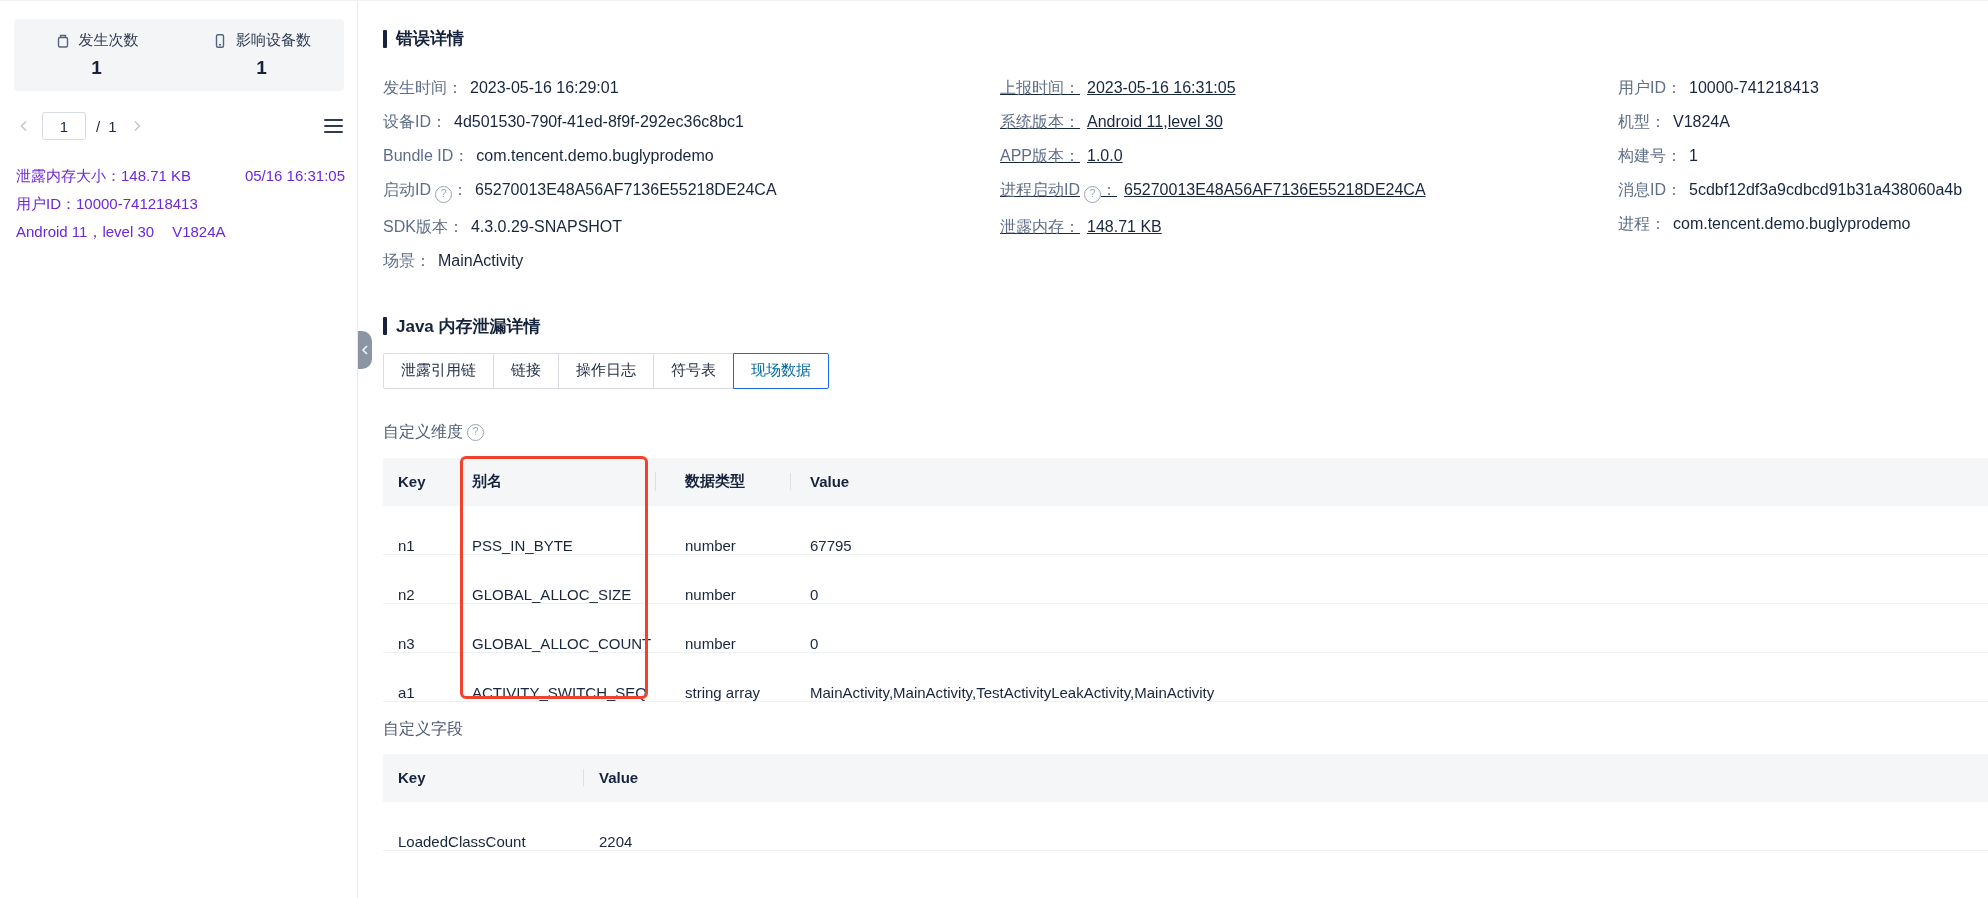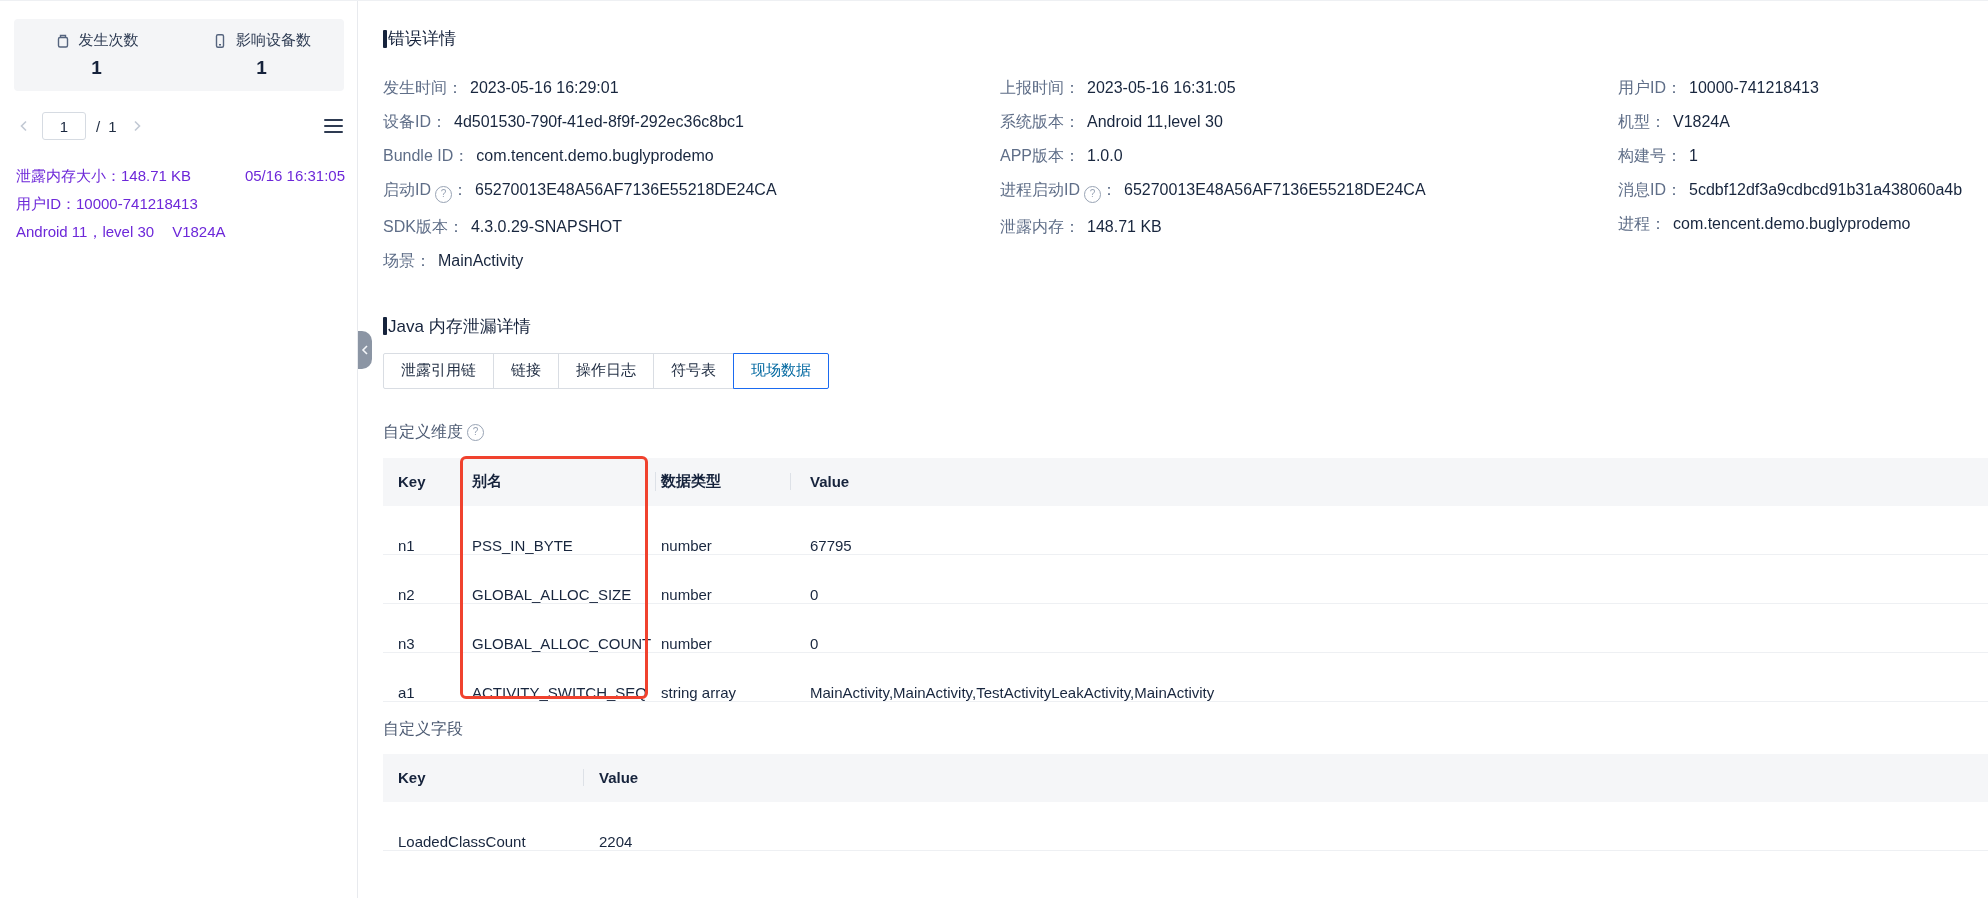--- a/index.html
+++ b/index.html
@@ -29,46 +29,46 @@
   .li-row{margin-bottom:11px;line-height:17px;}
   .li-row1{display:flex;justify-content:space-between;}
   .li-os .li-model{margin-left:18px;}
 
   
   .collapse-handle{position:absolute;left:358px;top:330px;width:14px;height:38px;background:#8b95a4;border-radius:0 10px 10px 0;display:flex;align-items:center;justify-content:center;cursor:pointer;z-index:5;}
   .collapse-handle svg{width:8px;height:10px;color:#f4f6f9;}
 
   
   .main{flex:1;padding:26px 0 0 25px;box-sizing:border-box;position:relative;min-width:0;}
-  .section-title{display:flex;align-items:center;gap:1px;font-size:17px;font-weight:normal;color:#16233c;}
+  .section-title{display:flex;align-items:center;gap:9px;font-size:17px;font-weight:bold;color:#16233c;}
   .title-bar{width:4px;height:18px;background:#16233c;border-radius:1px;flex-shrink:0;}
 
   .detail-grid{display:flex;margin-top:27px;}
-  .dcol1{width:617px;}.dcol2{width:618px;}.dcol3{flex:1;}
+  .dcol1{width:617px;}.dcol2{width:618px;text-decoration:underline;}.dcol3{flex:1;}
   .field{font-size:16px;line-height:21px;margin-bottom:13px;white-space:nowrap;}
   .f-label{color:#5f6e88;}
   .f-value{color:#18263e;margin-left:7px;}
   .help-icon{display:inline-flex;align-items:center;justify-content:center;width:15px;height:15px;border:1px solid #98a3b4;border-radius:50%;color:#98a3b4;font-size:10px;line-height:1;vertical-align:-2px;margin-left:4px;cursor:pointer;}
 
   .java-section{margin-top:31px;}
   .btn-group{display:flex;margin-top:15px;}
   .seg-btn{height:36px;padding:0 17px;display:flex;align-items:center;border:1px solid #d9dde3;background:#fff;font-size:15px;color:#222f44;margin-left:-1px;cursor:pointer;position:relative;box-sizing:border-box;}
   .seg-btn:first-child{border-radius:2px 0 0 2px;margin-left:0;}
   .seg-btn:last-child{border-radius:0 2px 2px 0;}
   .seg-btn.active{border-color:#1a6af0;color:#0369a1;z-index:2;}
 
   .sub-label{margin-top:33px;display:flex;align-items:center;font-size:16px;color:#4c5a72;}
 
   .dtable{margin-top:15px;position:relative;}
   .thead{display:flex;background:#f5f6f8;height:48px;align-items:center;font-size:15px;font-weight:bold;color:#16233c;}
   .trow{display:flex;height:48px;align-items:flex-end;font-size:15px;color:#18263e;border-bottom:1px solid #eef0f3;}
   .cell{box-sizing:border-box;position:relative;white-space:nowrap;overflow:hidden;}
   .c-key{width:77px;padding-left:15px;}
   .c-alias{width:195px;padding-left:12px;}
-  .c-type{width:135px;padding-left:6px;}
+  .c-type{width:135px;padding-left:30px;}
   .c-value{flex:1;padding-left:20px;}
   .c-key2{width:200px;padding-left:15px;}
   .c-value2{flex:1;padding-left:16px;}
   .thead .sep::before{content:"";position:absolute;left:0;top:calc(50% - 10px);width:1px;height:20px;background:#dde1e7;}
   .red-box{position:absolute;left:77px;top:-2px;width:188px;height:243px;border:3px solid #f0422e;border-radius:6px;pointer-events:none;box-sizing:border-box;z-index:3;}
 </style>
 </head>
 <body>
 
 <div class="app">

